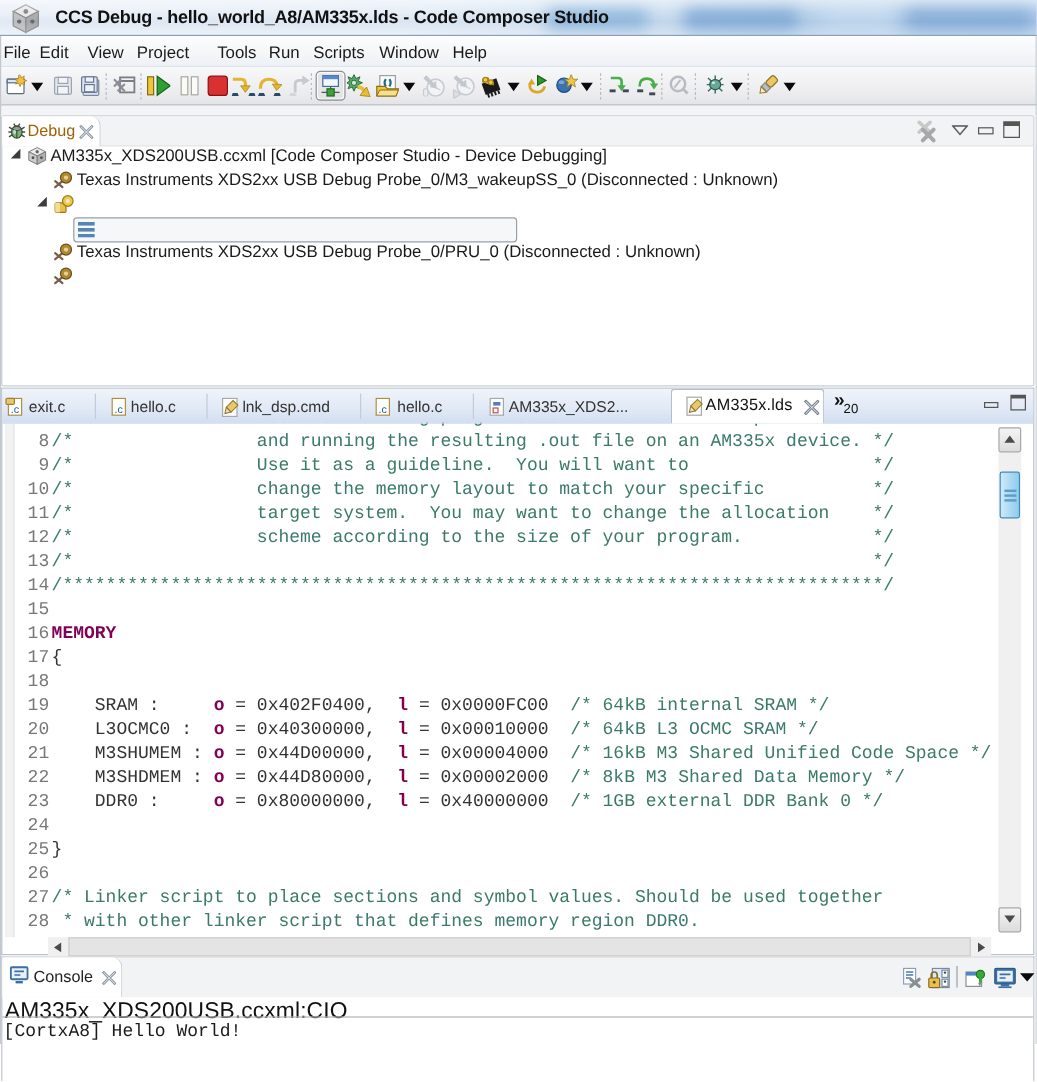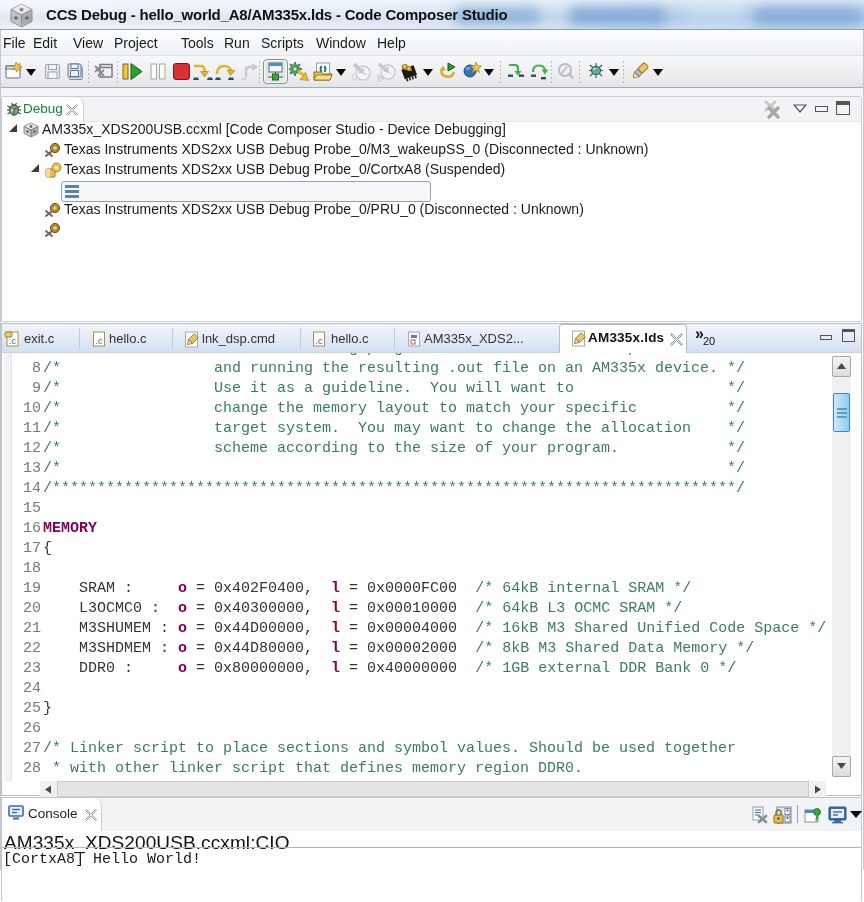--- a/index.html
+++ b/index.html
@@ -18,21 +18,21 @@
 #toolbar { left:0; top:56px; width:864px; height:32px; background:linear-gradient(180deg,#f7f8f9 0%,#ececee 70%,#e2e4e7 100%); border-bottom:1px solid #a8abb0; }
 .tbsep { position:absolute; top:5px; width:1px; height:22px;
   background:repeating-linear-gradient(180deg,#b6bac2 0,#b6bac2 2px,transparent 2px,transparent 4px); }
 .ticon { position:absolute; top:6px; width:20px; height:20px; }
 .dd { position:absolute; width:0; height:0; border-left:5.5px solid transparent; border-right:5.5px solid transparent; border-top:7px solid #0a0a0a; top:13px; }
 
 #gap1 { left:0; top:88px; width:864px; height:8px; background:#f3f4f6; }
 #debugview { left:1px; top:96px; width:861px; height:226px; background:#fff; border:1px solid #c8cdd6; border-radius:2px; }
 #dbghead { position:absolute; left:0; top:0; width:859px; height:25px; background:#f2f3f5; border-bottom:1px solid #e2e5e9; }
 #dbgtab { position:absolute; left:0; top:0; width:82px; height:25px; background:#fff; border-right:1px solid #ccd1d9; border-top-right-radius:8px; }
-#dbgtab span { position:absolute; left:21px; top:4px; font-size:13.5px; color:#15803d; }
+#dbgtab span { position:absolute; left:21px; top:4px; font-size:13.5px; color:#a16207; }
 .treerow { position:absolute; left:0; height:20px; font-size:14px; color:#1a1a1a; white-space:pre; }
 
 #editor { left:1px; top:323px; width:861px; height:473px; background:#fff; border:1px solid #b9c0cc; }
 #edtabs { position:absolute; left:0; top:0; width:859px; height:29px; z-index:5; background:linear-gradient(180deg,#f0f4fa 0%,#e2eaf6 55%,#d2dff1 100%); border-bottom:1px solid #c6d2e4; }
 .edtab { position:absolute; top:0; height:29px; font-size:13px; color:#333; }
 .edtabsep { position:absolute; top:4px; width:1px; height:21px; background:#c2cbd9; }
 #activetab { position:absolute; left:557px; top:0; width:128px; height:29px; background:#fff; border:1px solid #b4bdcc; border-bottom:none; border-top-left-radius:3px; border-top-right-radius:3px; }
 
 #lnums { position:absolute; left:0px; top:15px; width:39px; font-family:"Liberation Mono",monospace; font-size:15px; line-height:20px; color:#787878; text-align:right; white-space:pre; }
 #code { position:absolute; left:41px; top:15px; z-index:1; font-family:"Liberation Mono",monospace; font-size:15px; line-height:20px; color:#333; white-space:pre; }
@@ -323,21 +323,20 @@
   <div class="treerow" style="left:62px;top:44px">Texas Instruments XDS2xx USB Debug Probe_0/M3_wakeupSS_0 (Disconnected : Unknown)</div>
   <svg style="position:absolute;left:28px;top:66px" width="10" height="10" viewBox="0 0 10 10">
       <polygon points="1,9 9,9 9,1" fill="#3c3c3c"></polygon>
     </svg>
   <svg style="position:absolute;left:43px;top:65px" width="17" height="17" viewBox="0 0 17 17">
     <rect x="1" y="7" width="9" height="8" rx="1" fill="#e8c050" stroke="#9a7820"></rect>
     <rect x="1" y="7" width="4" height="8" fill="#f4dc90"></rect>
     <circle cx="11.5" cy="5.5" r="4.4" fill="#f0c84a" stroke="#9a7820" stroke-width="1"></circle>
     <circle cx="11.5" cy="5.5" r="1.6" fill="#fdf2c8"></circle>
   </svg>
-  <div class="treerow" style="left:62px;top:64px">Texas Instruments XDS2xx USB Debug Probe_0/CortxA8 (Suspended)</div>
   <div style="position:absolute;left:59px;top:84px;width:370px;height:21px;background:#f6f7f8;border:1px solid #96a0ac;border-radius:3px;"></div>
   <svg style="position:absolute;left:63px;top:88px" width="14" height="13" viewBox="0 0 14 13">
     <rect x="0" y="0" width="14" height="3" fill="#5585b5"></rect>
       <rect x="0" y="5" width="14" height="3" fill="#5585b5"></rect>
       <rect x="0" y="10" width="14" height="3" fill="#5585b5"></rect>
   </svg>
   <svg style="position:absolute;left:42px;top:105px" width="17" height="17" viewBox="0 0 17 17">
     <g stroke="#7a5c48" stroke-width="1.8" stroke-linecap="round">
         <line x1="2" y1="9" x2="8" y2="14"></line>
         <line x1="2" y1="14" x2="8" y2="9"></line>
@@ -437,21 +436,21 @@
       </svg>
     <span class="edtab" style="left:422px;top:7px">AM335x_XDS2...</span>
     <div id="activetab"></div>
     <svg style="position:absolute;left:568px;top:6px;z-index:3" width="17" height="17" viewBox="0 0 17 17">
         <rect x="2.5" y="1" width="12" height="15" fill="#fff" stroke="#a8a8a8"></rect>
         <g transform="rotate(45 9 9)">
           <rect x="6.2" y="3" width="5.6" height="8" fill="#e8c868" stroke="#907020" stroke-width="0.8"></rect>
           <polygon points="6.2,11 11.8,11 9,15.5" fill="#e8e0c8" stroke="#907020" stroke-width="0.8"></polygon>
         </g>
       </svg>
-    <span class="edtab" style="left:586px;top:6px;font-weight:bold;color:#111;z-index:3;font-size:13.5px;letter-spacing:0.2px">AM335x.lds</span>
+    <span class="edtab" style="left:586px;top:6px;font-weight:normal;color:#111;z-index:3;font-size:13.5px;letter-spacing:0.2px">AM335x.lds</span>
     <svg style="position:absolute;left:668px;top:9px;z-index:3" width="13" height="13" viewBox="0 0 12 12">
         <path d="M1.5 0.5 L6 5 L10.5 0.5 L11.5 1.5 L7 6 L11.5 10.5 L10.5 11.5 L6 7 L1.5 11.5 L0.5 10.5 L5 6 L0.5 1.5 Z" fill="#f4f6f8" stroke="#7b8694" stroke-width="0.9"></path>
       </svg>
     <div style="position:absolute;left:693px;top:1px;font-size:16px;font-weight:bold;color:#111">»</div>
     <div style="position:absolute;left:701px;top:11px;font-size:11px;color:#111">20</div>
     <div style="position:absolute;left:818px;top:11px;width:12px;height:5px;border:1px solid #555;"></div>
     <div style="position:absolute;left:840px;top:5px;width:13px;height:13px;border:1px solid #555;border-top-width:3px;"></div>
   </div>
   <div id="vscroll">
     <div class="sbtn" style="left:0px;top:0px;width:19px;height:21px"></div>

